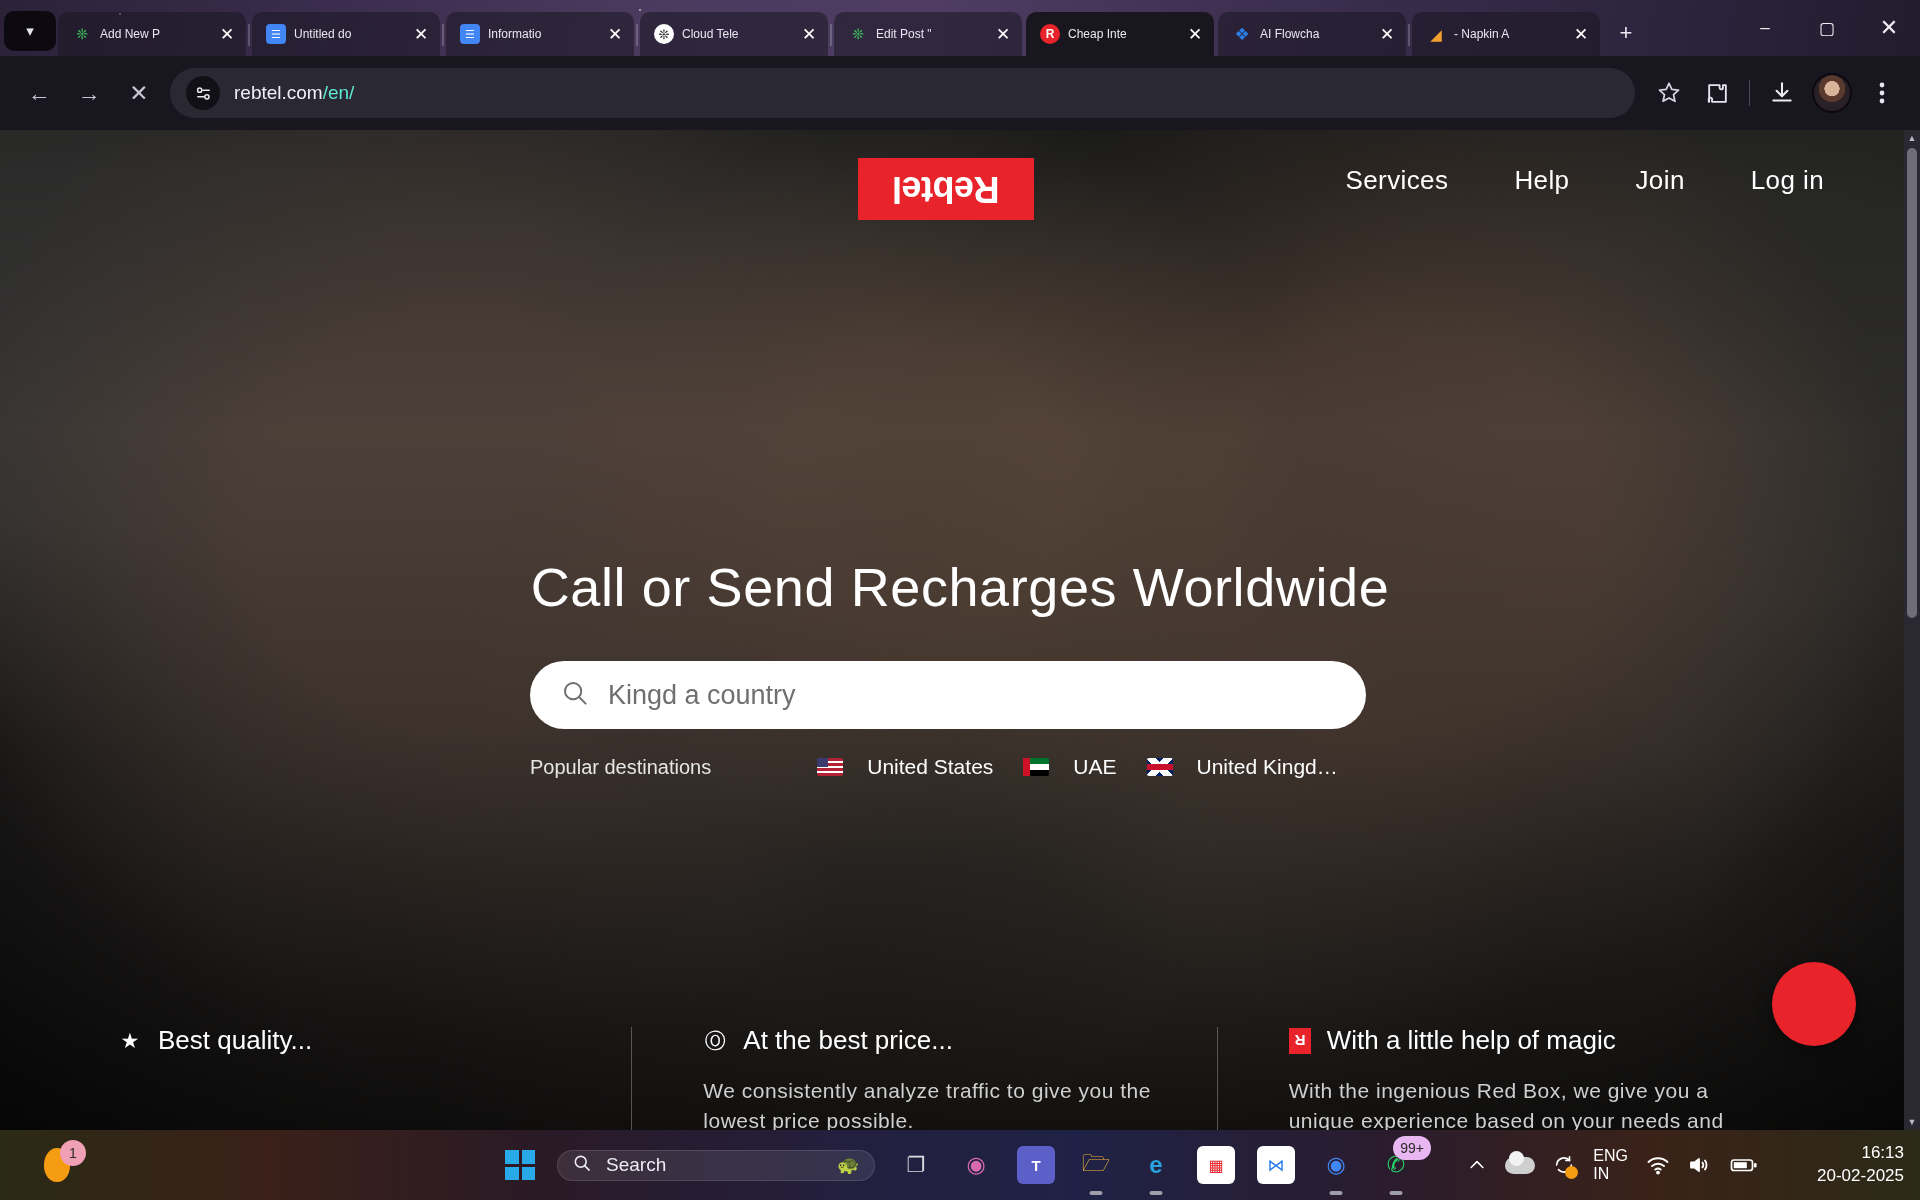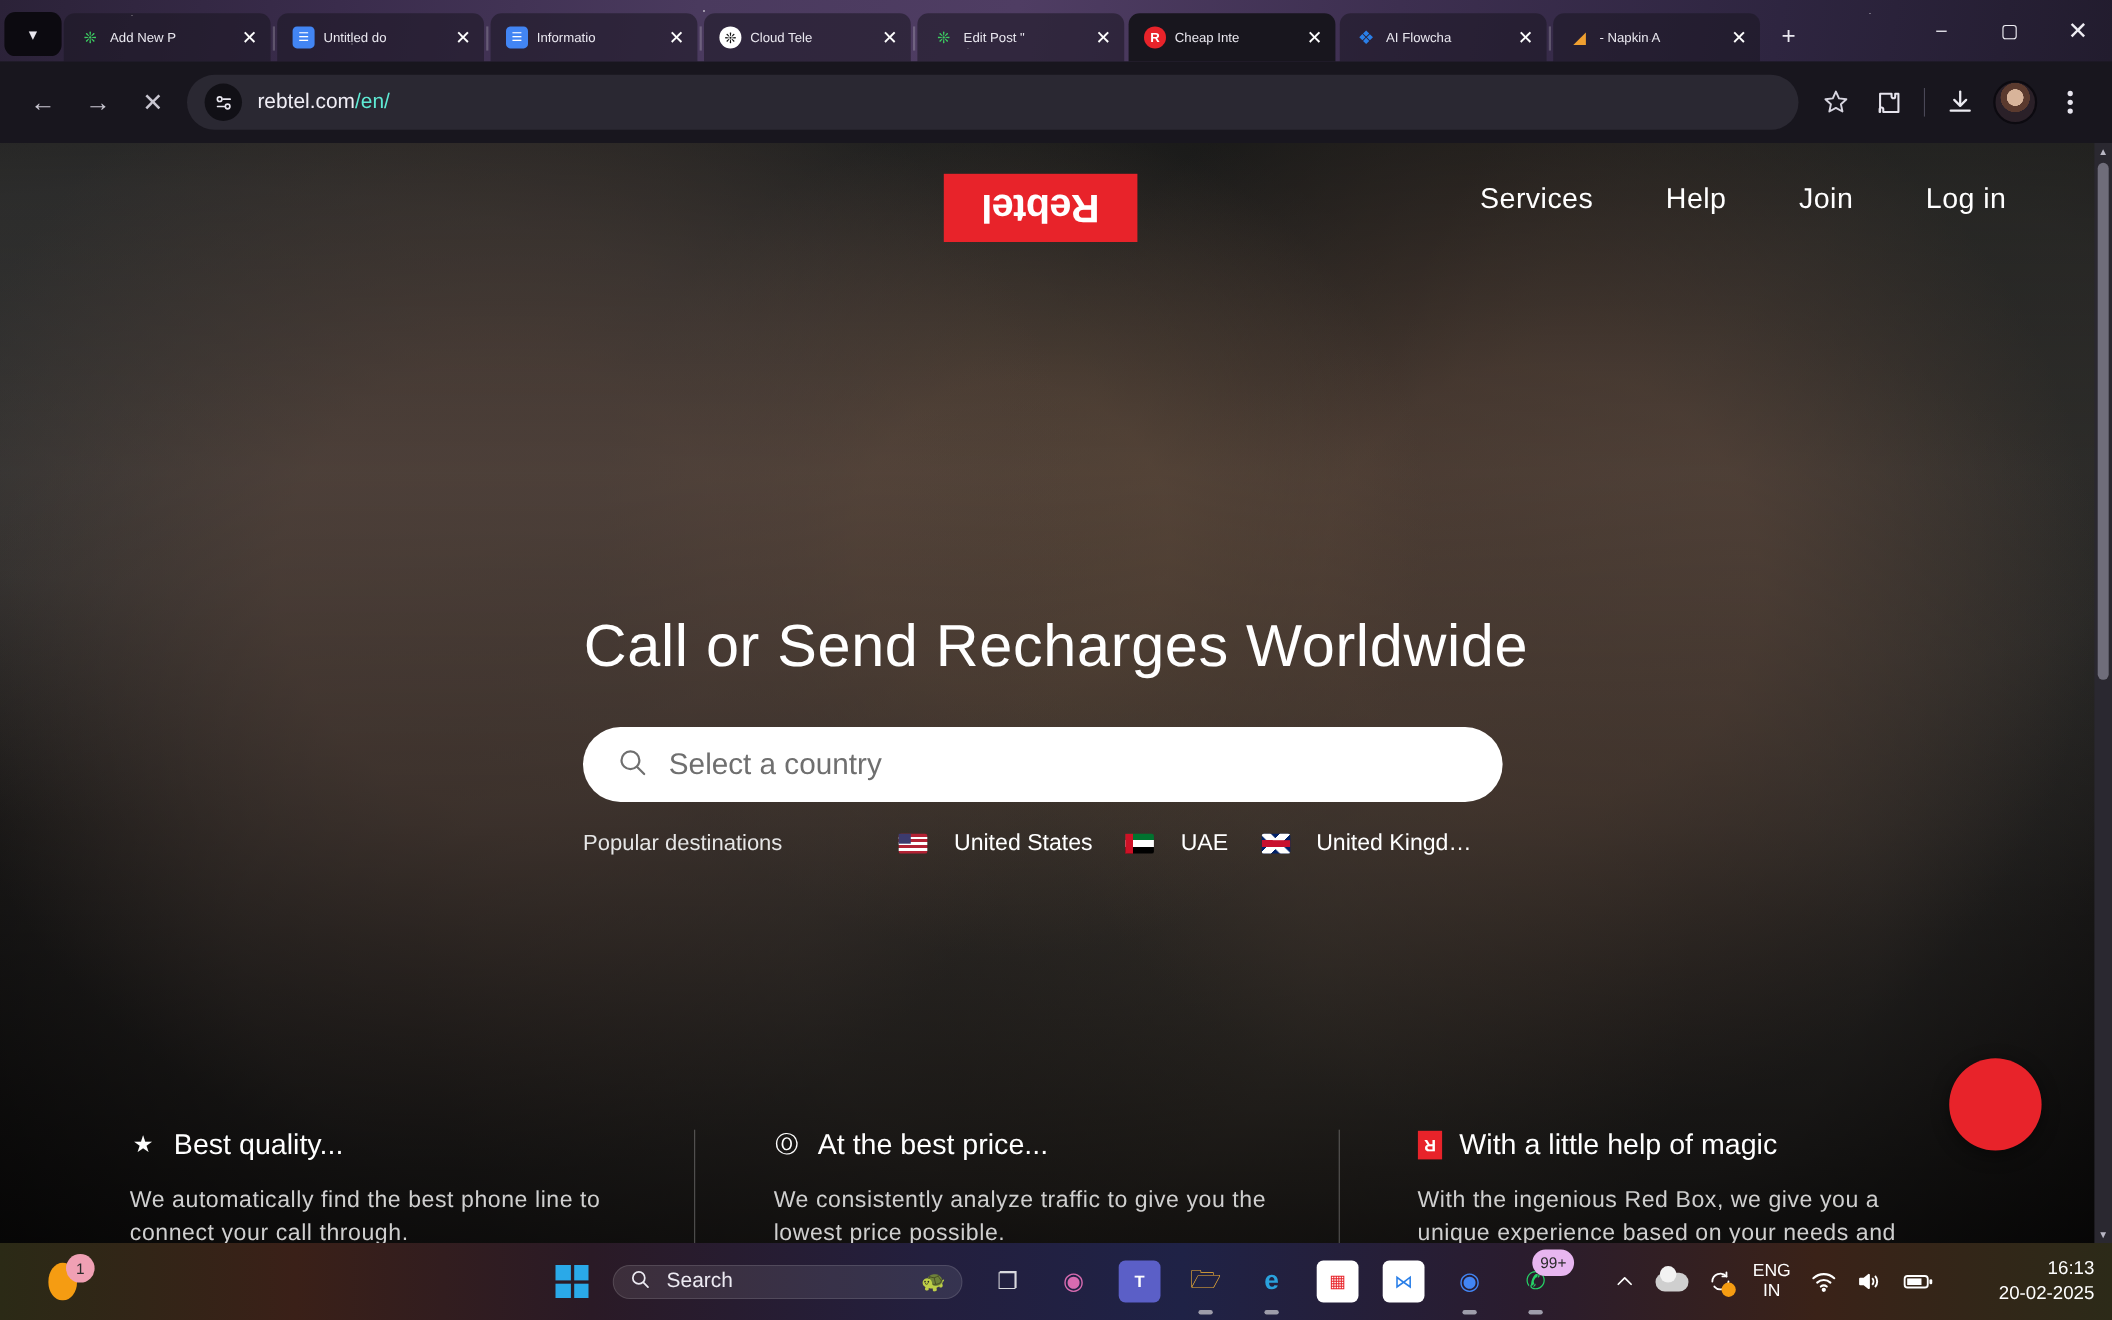--- a/index.html
+++ b/index.html
@@ -157,21 +157,21 @@
     border:1px solid rgba(255,255,255,.12); display:flex; align-items:center; padding:0 14px; gap:14px; }
   .tb-search .slabel{ color:#eceaf2; font-size:19px; flex:1; }
   .tb-icons{ display:flex; align-items:center; gap:22px; }
   .tbi{ width:38px; height:38px; position:relative; display:flex; align-items:center; justify-content:center;
     border-radius:6px; font-size:13px; color:#fff; }
   .tbi.run::after{ content:""; position:absolute; bottom:-11px; left:50%; transform:translateX(-50%);
     width:13px; height:4px; border-radius:2px; background:#9e9daa; }
   .wa-badge{ position:absolute; right:-16px; top:-10px; height:24px; padding:0 7px; border-radius:12px;
     background:#e8b6f0; color:#2b2b2b; font-size:14px; display:flex; align-items:center; }
   .tb-right{ position:absolute; right:16px; display:flex; align-items:center; gap:18px; color:#fff; }
-  .lang{ text-align:center; font-size:16px; line-height:1.12; }
+  .lang{ font-size:16px; line-height:1.12; }
   .clock{ text-align:right; font-size:17px; line-height:1.35; min-width:128px; }
   .sysi{ display:flex; align-items:center; justify-content:center; }
   .cloud-ic{ width:30px; height:17px; background:#cfcfcf; border-radius:9px 9px 9px 9px; position:relative; }
   .cloud-ic::before{ content:""; position:absolute; left:4px; top:-6px; width:15px; height:15px;
     border-radius:50%; background:#f2f2f2; }
   .sync-dot{ position:absolute; right:-3px; bottom:-3px; width:13px; height:13px; border-radius:50%; background:#f59c12; }
 </style>
 </head>
 <body>
 
@@ -297,21 +297,21 @@
 
     <h1 class="hero-title">Call or Send Recharges Worldwide</h1>
 
     <div class="searchbox">
       <span>
         <svg width="30" height="30" viewBox="0 0 24 24" fill="none" stroke="#6f6f6f" stroke-width="1.6" stroke-linecap="round">
           <circle cx="10.5" cy="10.5" r="6.5"></circle>
             <line x1="15.4" y1="15.4" x2="20.5" y2="20.5"></line>
         </svg>
       </span>
-      <span class="ph">Select a country</span>
+      <span class="ph">Kingd a country</span>
     </div>
 
     <div class="popular">
       <span class="plabel">Popular destinations</span>
       <div class="dest-list">
         <div class="dest">
           <span class="flag flag-us"></span>
           <span>United States</span>
         </div>
         <div class="dest">
@@ -324,21 +324,20 @@
         </div>
       </div>
     </div>
 
     <div class="features">
       <div class="feature">
         <div class="f-head">
           <span class="f-icon">★</span>
           <span class="f-title">Best quality...</span>
         </div>
-        <div class="f-body">We automatically find the best phone line to connect your call through.</div>
       </div>
       <div class="feature">
         <div class="f-head">
           <span class="f-icon">Ⓞ</span>
           <span class="f-title">At the best price...</span>
         </div>
         <div class="f-body">We consistently analyze traffic to give you the lowest price possible.</div>
       </div>
       <div class="feature">
         <div class="f-head">

